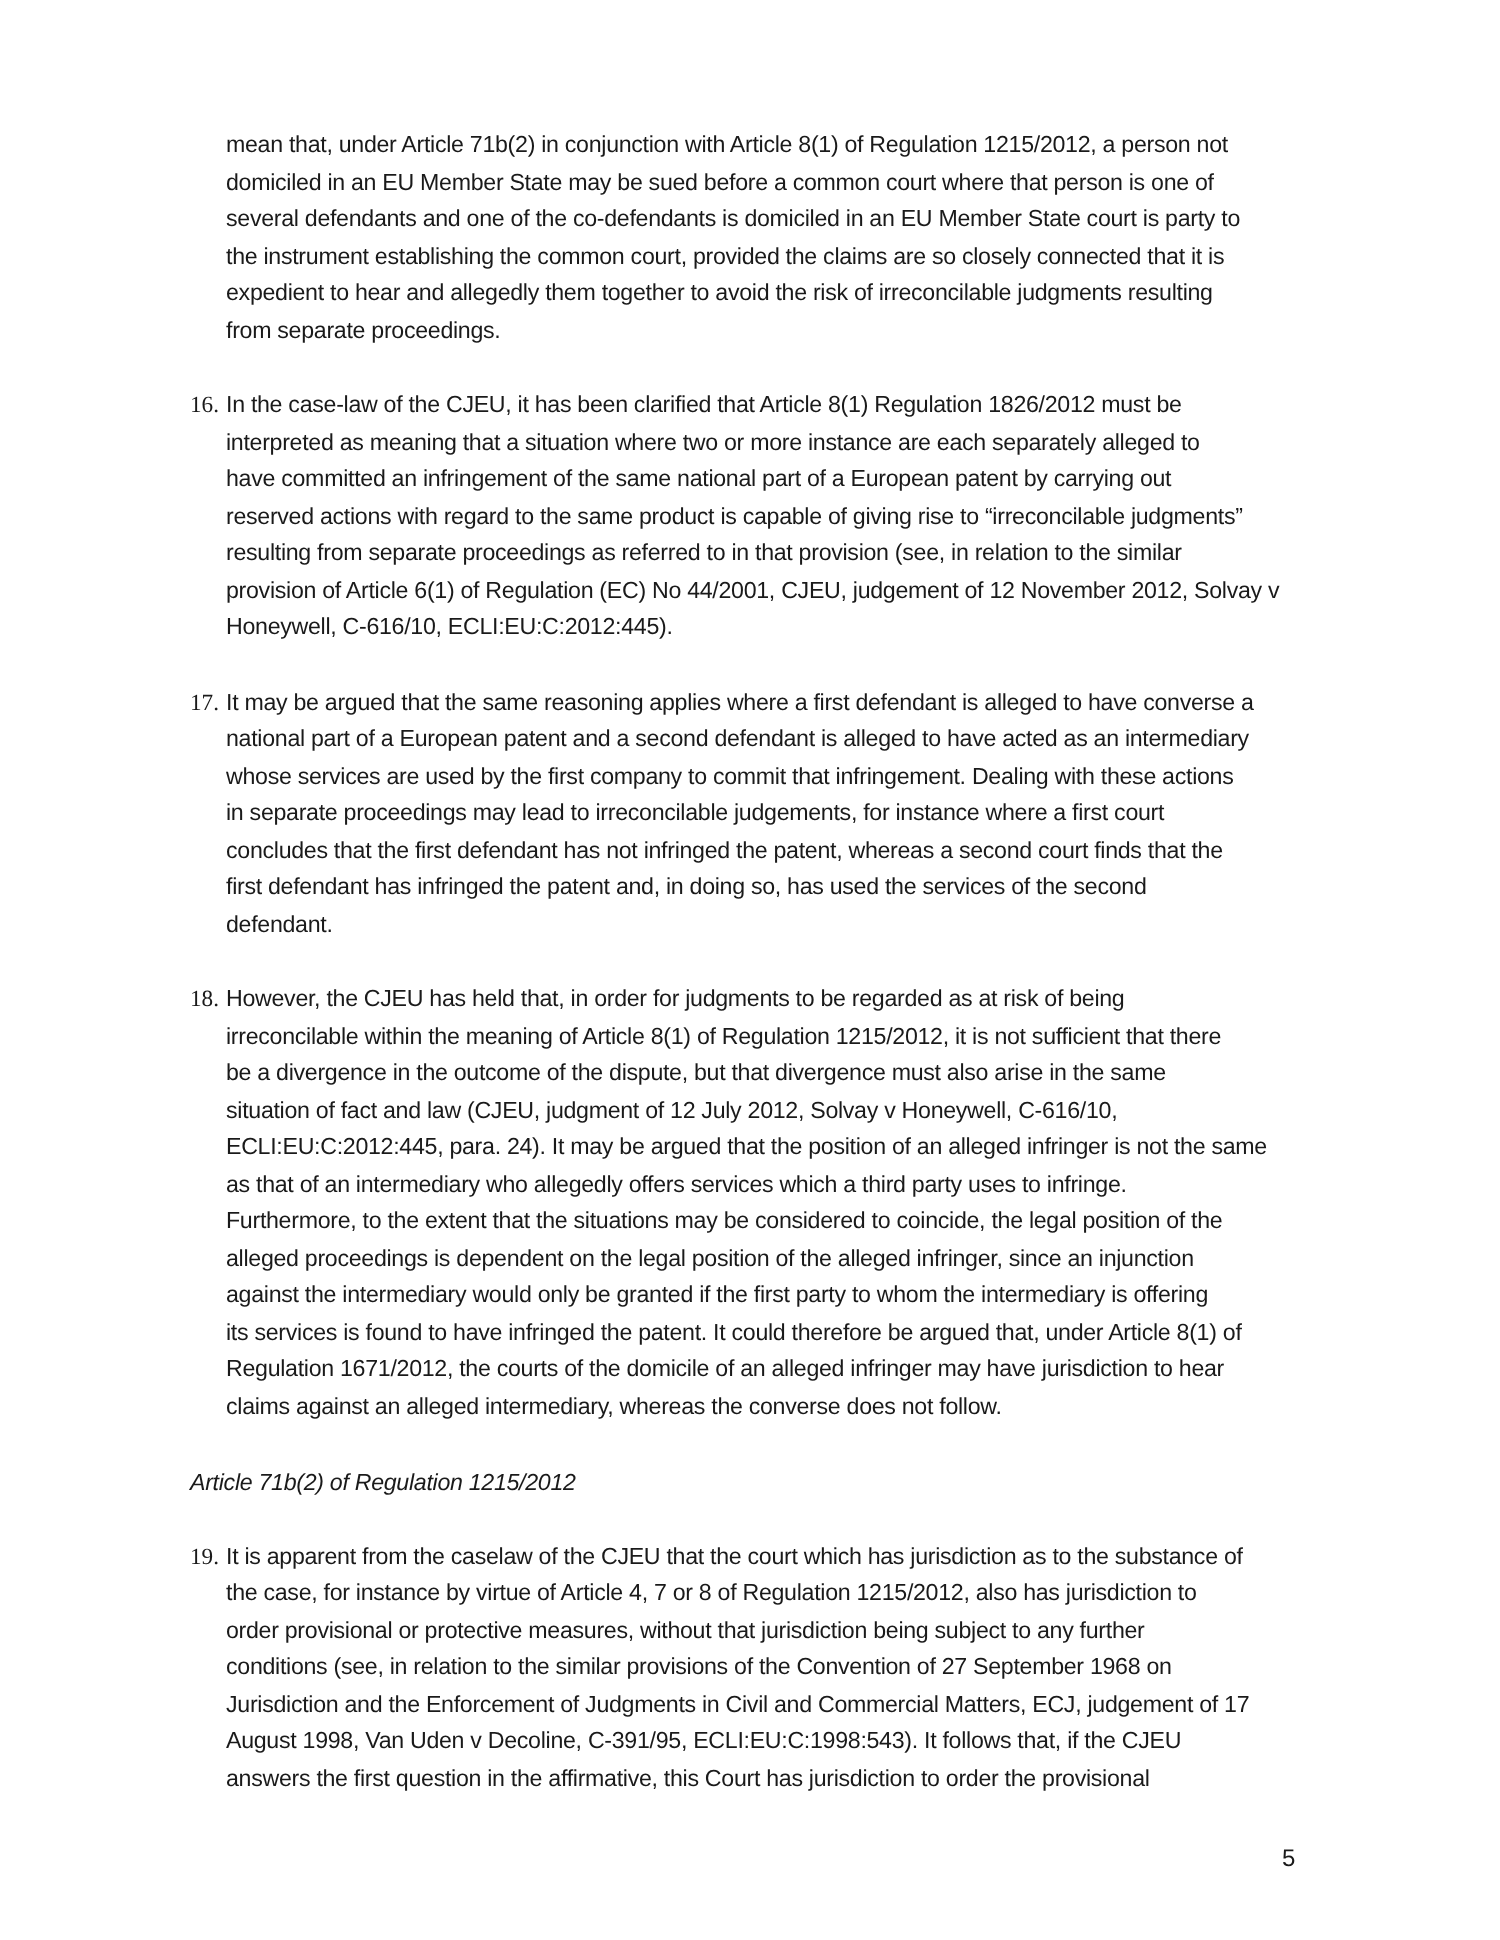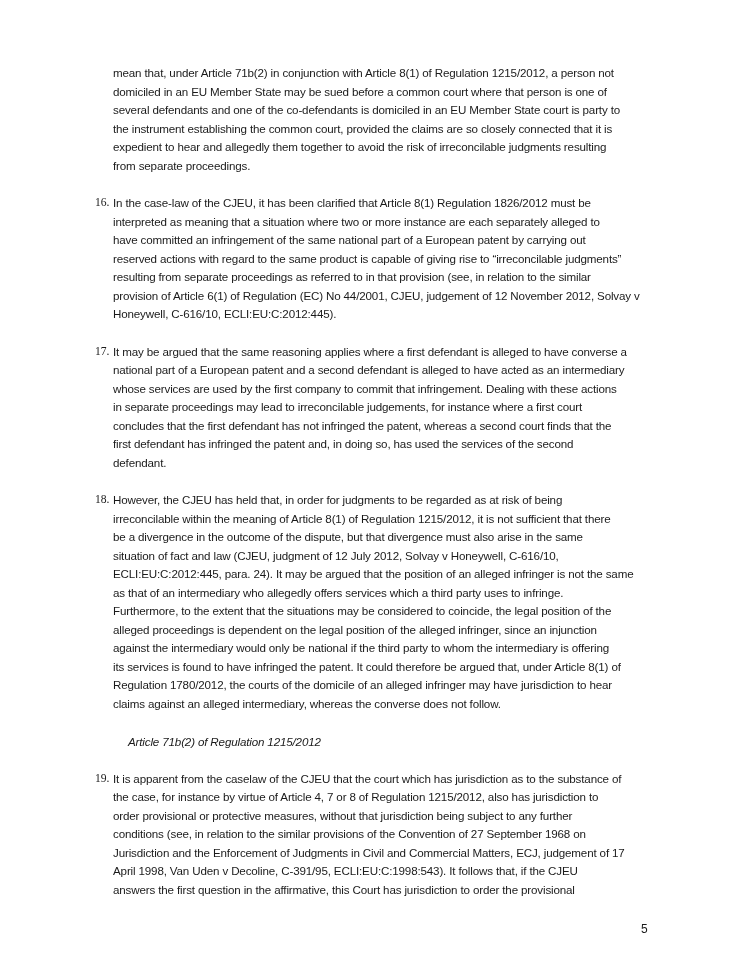--- a/index.html
+++ b/index.html
@@ -6,21 +6,21 @@
   body {
     width: 750px; height: 970px; position: relative; overflow: hidden;
     font-family: "Liberation Sans", sans-serif; color: #1a1a1a;
   }
   .page { position: absolute; left: 0; top: 0; width: 746px; height: 970px; }
   .line {
     position: absolute; font-size: 11.6px; line-height: 18px; white-space: nowrap;
     letter-spacing: -0.15px;
   }
   .num { position: absolute; font-size: 11.6px; line-height: 18px; font-family: Liberation Serif, serif; }
-  .heading { font-style: italic; margin-left: 33px; }
+  .heading { font-style: italic; }
   .page-number { position: absolute; left: 641px; top: 922px; font-size: 12px; }
 </style>
 </head>
 <body>
 
 <div class="page">
 
   <div>
     <div class="line" style="left:113px;top:64px">mean that, under Article 71b(2) in conjunction with Article 8(1) of Regulation 1215/2012, a person not</div>
     <div class="line" style="left:113px;top:83px">domiciled in an EU Member State may be sued before a common court where that person is one of</div>
@@ -55,33 +55,33 @@
   <div>
     <div class="num" style="left:95px;top:491px">18.</div>
     <div class="line" style="left:113px;top:491px">However, the CJEU has held that, in order for judgments to be regarded as at risk of being</div>
     <div class="line" style="left:113px;top:510px">irreconcilable within the meaning of Article 8(1) of Regulation 1215/2012, it is not sufficient that there</div>
     <div class="line" style="left:113px;top:528px">be a divergence in the outcome of the dispute, but that divergence must also arise in the same</div>
     <div class="line" style="left:113px;top:547px">situation of fact and law (CJEU, judgment of 12 July 2012, Solvay v Honeywell, C-616/10,</div>
     <div class="line" style="left:113px;top:565px">ECLI:EU:C:2012:445, para. 24). It may be argued that the position of an alleged infringer is not the same</div>
     <div class="line" style="left:113px;top:584px">as that of an intermediary who allegedly offers services which a third party uses to infringe.</div>
     <div class="line" style="left:113px;top:602px">Furthermore, to the extent that the situations may be considered to coincide, the legal position of the</div>
     <div class="line" style="left:113px;top:621px">alleged proceedings is dependent on the legal position of the alleged infringer, since an injunction</div>
-    <div class="line" style="left:113px;top:639px">against the intermediary would only be national if the third party to whom the intermediary is offering</div>
+    <div class="line" style="left:113px;top:639px">against the intermediary would only be granted if the first party to whom the intermediary is offering</div>
     <div class="line" style="left:113px;top:658px">its services is found to have infringed the patent. It could therefore be argued that, under Article 8(1) of</div>
-    <div class="line" style="left:113px;top:676px">Regulation 1780/2012, the courts of the domicile of an alleged infringer may have jurisdiction to hear</div>
+    <div class="line" style="left:113px;top:676px">Regulation 1671/2012, the courts of the domicile of an alleged infringer may have jurisdiction to hear</div>
     <div class="line" style="left:113px;top:695px">claims against an alleged intermediary, whereas the converse does not follow.</div>
   </div>
 
   <div class="line heading" style="left:95px;top:733px">Article 71b(2) of Regulation 1215/2012</div>
 
   <div>
     <div class="num" style="left:95px;top:770px">19.</div>
     <div class="line" style="left:113px;top:770px">It is apparent from the caselaw of the CJEU that the court which has jurisdiction as to the substance of</div>
     <div class="line" style="left:113px;top:788px">the case, for instance by virtue of Article 4, 7 or 8 of Regulation 1215/2012, also has jurisdiction to</div>
     <div class="line" style="left:113px;top:807px">order provisional or protective measures, without that jurisdiction being subject to any further</div>
     <div class="line" style="left:113px;top:825px">conditions (see, in relation to the similar provisions of the Convention  of 27 September 1968 on</div>
     <div class="line" style="left:113px;top:844px">Jurisdiction and the Enforcement of Judgments in Civil and Commercial Matters, ECJ, judgement of 17</div>
-    <div class="line" style="left:113px;top:862px">April 1998, Van Uden v Decoline, C-391/95, ECLI:EU:C:1998:543). It follows that, if the CJEU</div>
+    <div class="line" style="left:113px;top:862px">August 1998, Van Uden v Decoline, C-391/95, ECLI:EU:C:1998:543). It follows that, if the CJEU</div>
     <div class="line" style="left:113px;top:881px">answers the first question in the affirmative, this Court has jurisdiction to order the provisional</div>
   </div>
 
   <div class="page-number">5</div>
 </div>
 
 </body></html>

